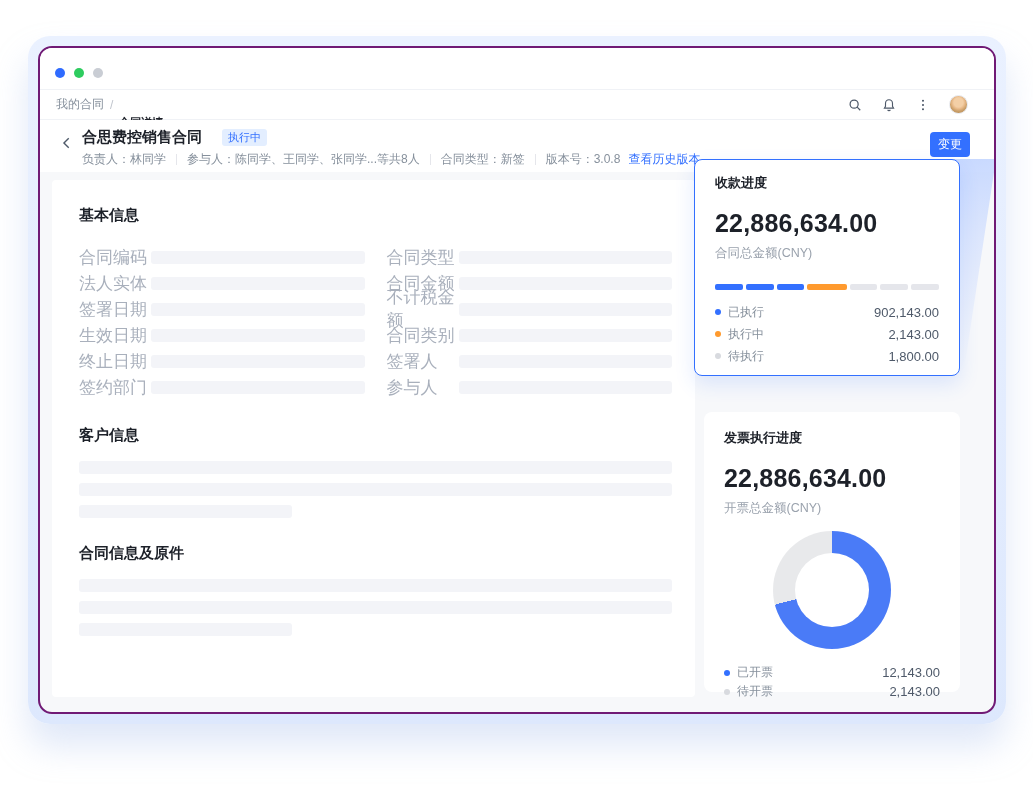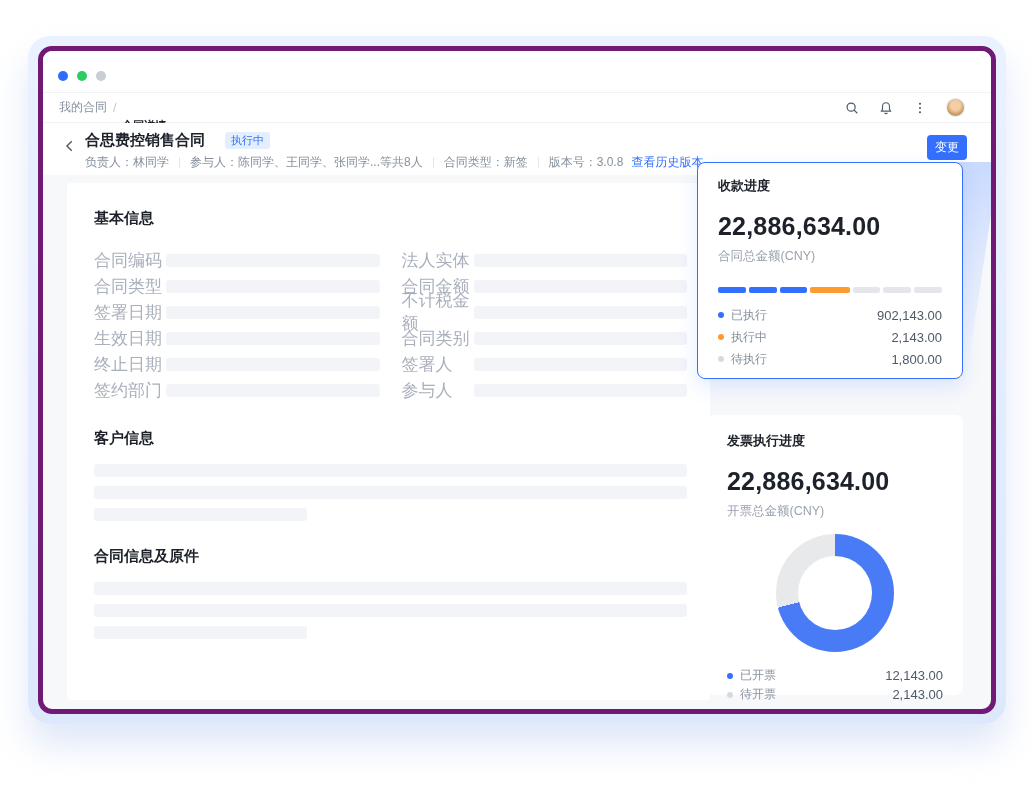--- a/index.html
+++ b/index.html
@@ -4,21 +4,21 @@
 <style>
   * { margin:0; padding:0; box-sizing:border-box; }
   html,body { width:1033px; height:792px; background:#ffffff; font-family:"Liberation Sans", sans-serif; }
   body { position:relative; overflow:hidden; }
 
   
   .halo { position:absolute; left:28px; top:36px; width:978px; height:688px;
           background:linear-gradient(180deg,#eaf1ff 0%,#dde8fd 100%);
           border-radius:22px; box-shadow:0 22px 34px rgba(165,190,235,.35); }
   .window { position:absolute; left:38px; top:46px; width:958px; height:668px;
-            background:#f7f8fa; border:5px solid #701a75; border-radius:14px; overflow:hidden; }
+            background:#f7f8fa; border:2px solid #701a75; border-radius:14px; overflow:hidden; }
 
   
   .chrome { position:absolute; left:0; top:0; width:100%; height:42px; background:#fff; border-bottom:1px solid #f0f2f6; }
   .dot { position:absolute; top:20px; width:10px; height:10px; border-radius:50%; }
   .dot1 { left:15px; } .dot2 { left:34px; } .dot3 { left:53px; }
 
   
   .crumbbar { position:absolute; left:0; top:42px; width:100%; height:30px; background:#fff;
               border-bottom:1px solid #f0f2f6; display:flex; align-items:center; padding:0 26px 0 16px; }
   .crumb-parent { font-size:12px; color:#86909c; }
@@ -36,21 +36,21 @@
   .headtitle-row { position:absolute; left:42px; top:8px; display:flex; align-items:center; gap:20px; }
   .headtitle { font-size:15px; font-weight:bold; color:#1d2129; }
   .badge { font-size:11px; color:#3370ff; background:#e3eeff; border-radius:3px; padding:2px 6px; line-height:1.2; }
   .metarow { position:absolute; left:42px; top:31px; display:flex; align-items:center; font-size:12px; color:#86909c; }
   .metasep { width:1px; height:11px; background:#e5e6eb; margin:0 10px; }
   .history-link { color:#3370ff; margin-left:8px; cursor:pointer;text-align:right; }
   .change-btn { position:absolute; right:24px; top:12px; width:40px; height:25px; background:#3370ff; color:#fff;
                 font-size:12px; border:none; border-radius:4px; cursor:pointer; font-family:Liberation Sans, sans-serif; }
 
   
-  .panel { position:absolute; left:24px; top:132px; width:643px; height:517px; background:#fff; border-radius:4px;
+  .panel { position:absolute; left:12px; top:132px; width:643px; height:517px; background:#fff; border-radius:4px;
            padding:26px 23px 0 27px; }
   .section-title { font-size:15px; font-weight:bold; color:#1d2129; }
   .formgrid { display:grid; grid-template-columns:1fr 1fr; column-gap:22px; margin-top:19px; }
   .frow { display:flex; align-items:center; height:26px; }
   .flabel { width:72px; min-width:72px; font-size:17px; color:#a9b0bc; }
   .fbar { flex:1; height:13px; background:#f3f4f8; border-radius:3px; }
   .stackbar { height:13px; background:#f3f4f8; border-radius:3px; margin-bottom:9px; }
   .stackbar.short { width:36%; }
   .mt-sec { margin-top:26px; margin-bottom:16px; }
 
@@ -149,25 +149,25 @@
   </div>
 
   <div class="panel">
     <div class="section-title">基本信息</div>
     <div class="formgrid">
       <div class="frow">
           <span class="flabel">合同编码</span>
           <span class="fbar"></span>
         </div>
       <div class="frow">
+          <span class="flabel">合同类型</span>
+          <span class="fbar"></span>
+        </div>
+      <div class="frow">
           <span class="flabel">法人实体</span>
-          <span class="fbar"></span>
-        </div>
-      <div class="frow">
-          <span class="flabel">合同类型</span>
           <span class="fbar"></span>
         </div>
       <div class="frow">
           <span class="flabel">合同金额</span>
           <span class="fbar"></span>
         </div>
       <div class="frow">
           <span class="flabel">签署日期</span>
           <span class="fbar"></span>
         </div>

